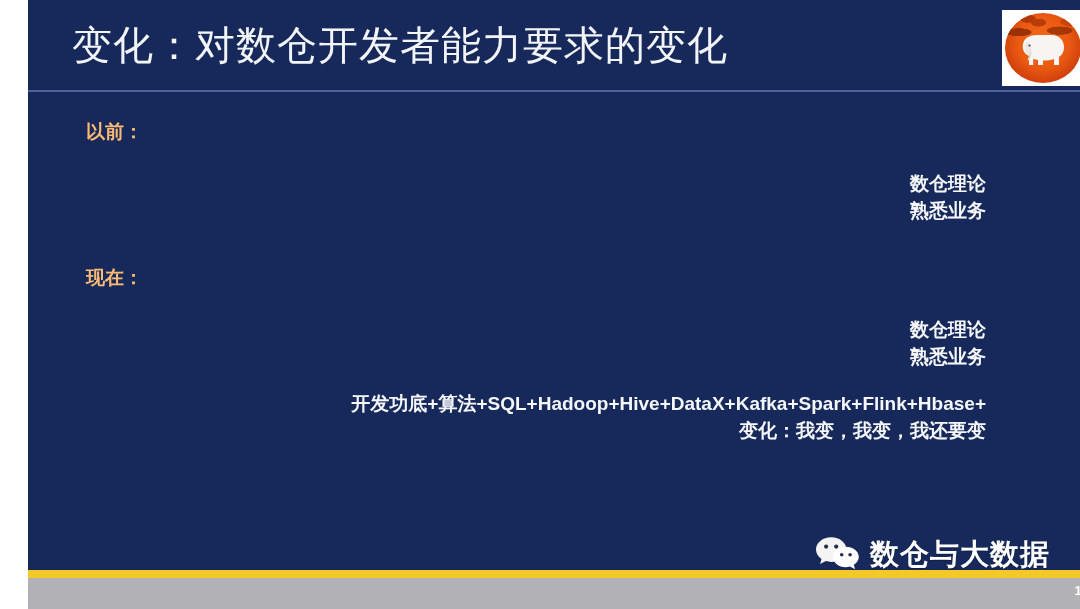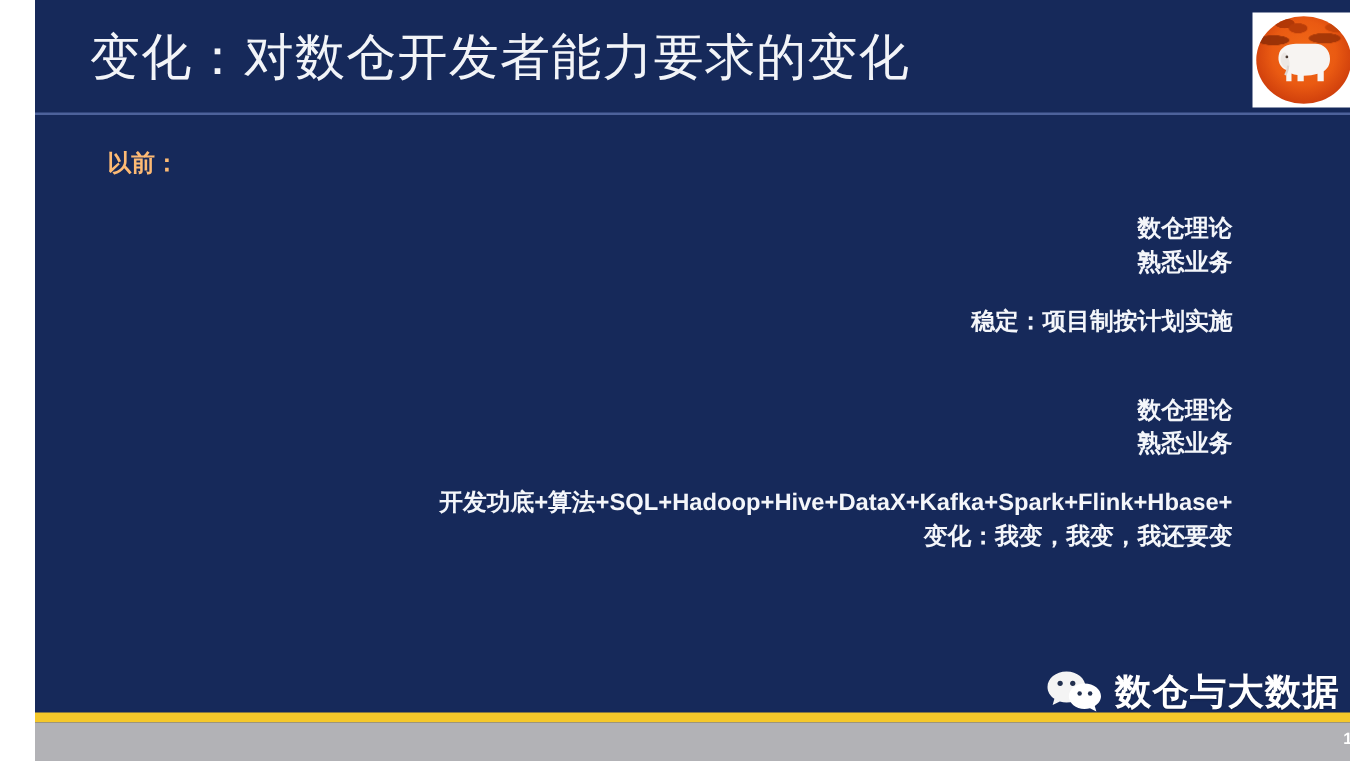--- a/index.html
+++ b/index.html
@@ -138,21 +138,21 @@
     top: 583px;
     font-size: 13px;
     font-weight: bold;
     color: #ffffff;
     letter-spacing: .5px;
   }
 
   
   .wechat-mark {
     position: absolute;
-    left: 808px;
+    left: 786px;
     top: 534px;
     display: flex;
     align-items: flex-end;
     gap: 8px;
   }
   .wechat-icon {
     width: 48px;
     height: 40px;
     position: relative;
     flex: 0 0 auto;
@@ -189,26 +189,26 @@
   </div>
 
   <div class="body-area">
 
     <div>
       <div class="blk-head">以前：</div>
       <div class="sp-lg"></div>
       <div class="line">数仓理论</div>
       <div class="line">熟悉业务</div>
       <div class="sp-md"></div>
-      <div class="line">稳定：项目制按计划实施</div>
     </div>
 
     <div class="sp-md"></div>
 
     <div>
+      <div class="blk-head">现在：</div>
       <div class="sp-lg"></div>
       <div class="line">数仓理论</div>
       <div class="line">熟悉业务</div>
       <div class="sp-md"></div>
       <div class="line">开发功底+算法+SQL+Hadoop+Hive+DataX+Kafka+Spark+Flink+Hbase+</div>
       <div class="line">变化：我变，我变，我还要变</div>
     </div>
 
   </div>
 

